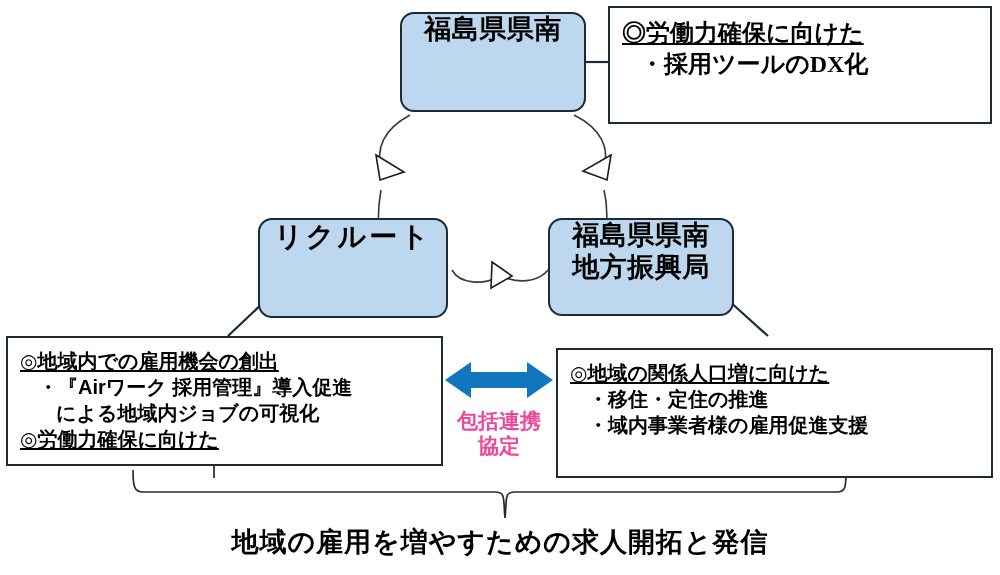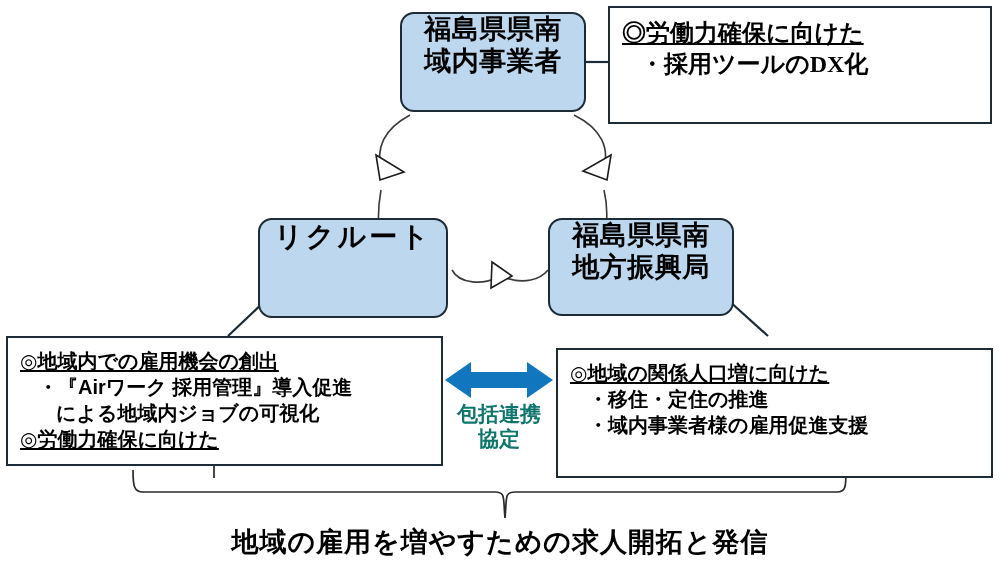--- a/index.html
+++ b/index.html
@@ -75,24 +75,24 @@
     height: 108px;
     z-index: 7;
     display: flex;
     flex-direction: column;
     align-items: center;
   }
   #pact svg { display: block; }
   #pact .plabel {
     font-size: 21px;
     font-weight: bold;
-    color: #0f766e;
+    color: #ec4899;
     line-height: 1.20;
     text-align: center;
-    margin-top: 1px;
+    margin-top: 8px;
     white-space: nowrap;
   }
 
   
   #caption {
     position: absolute;
     left: 0;
     top: 524px;
     width: 1000px;
     text-align: center;
@@ -164,21 +164,20 @@
                L 495 492
                C 506 492 503 498 505 518
                C 507 498 504 492 515 492
                L 837 492
                C 846 492 846 486 846 470"></path>
     </g>
   </svg>
 
   <div class="node" id="node-top">
     <span class="ln">福島県県南</span>
-    <span class="ln">域内事業者</span>
   </div>
 
   <div class="node" id="node-left">
     <span class="ln">リクルート</span>
   </div>
 
   <div class="node" id="node-right">
     <span class="ln">福島県県南</span>
     <span class="ln">地方振興局</span>
   </div>

